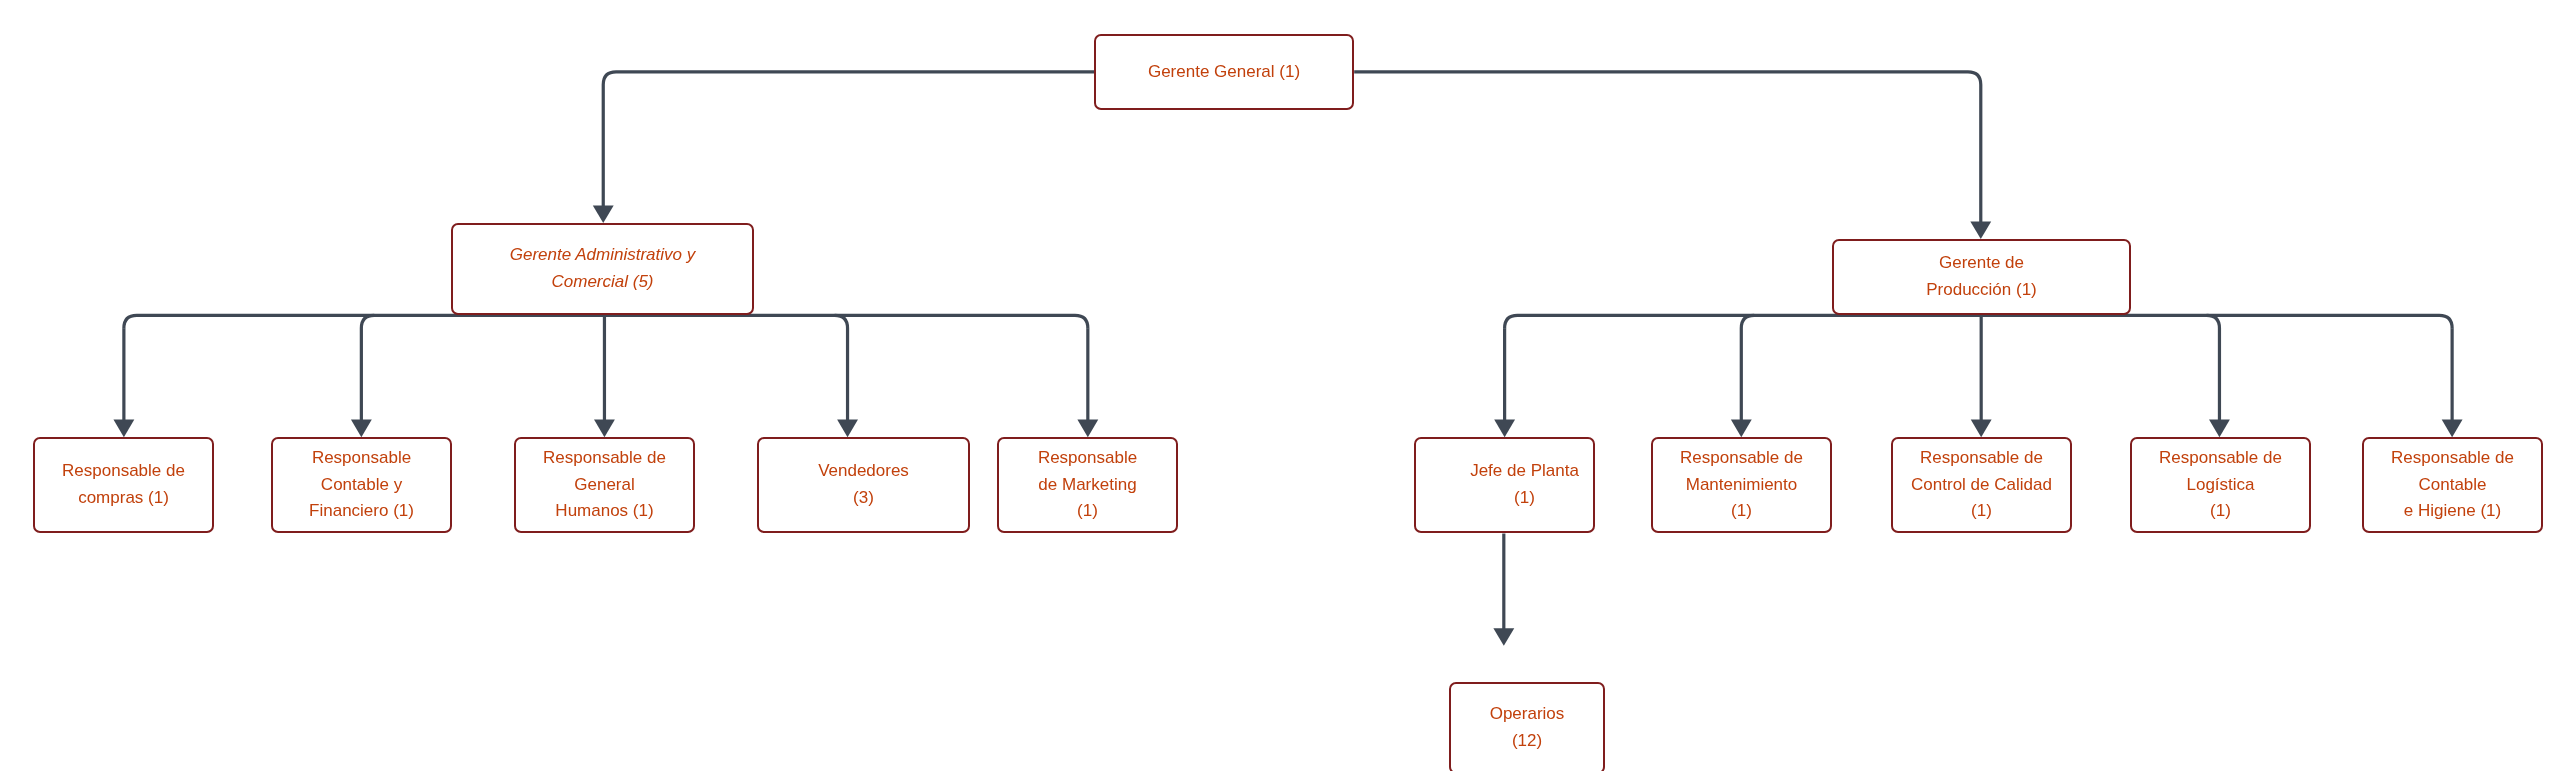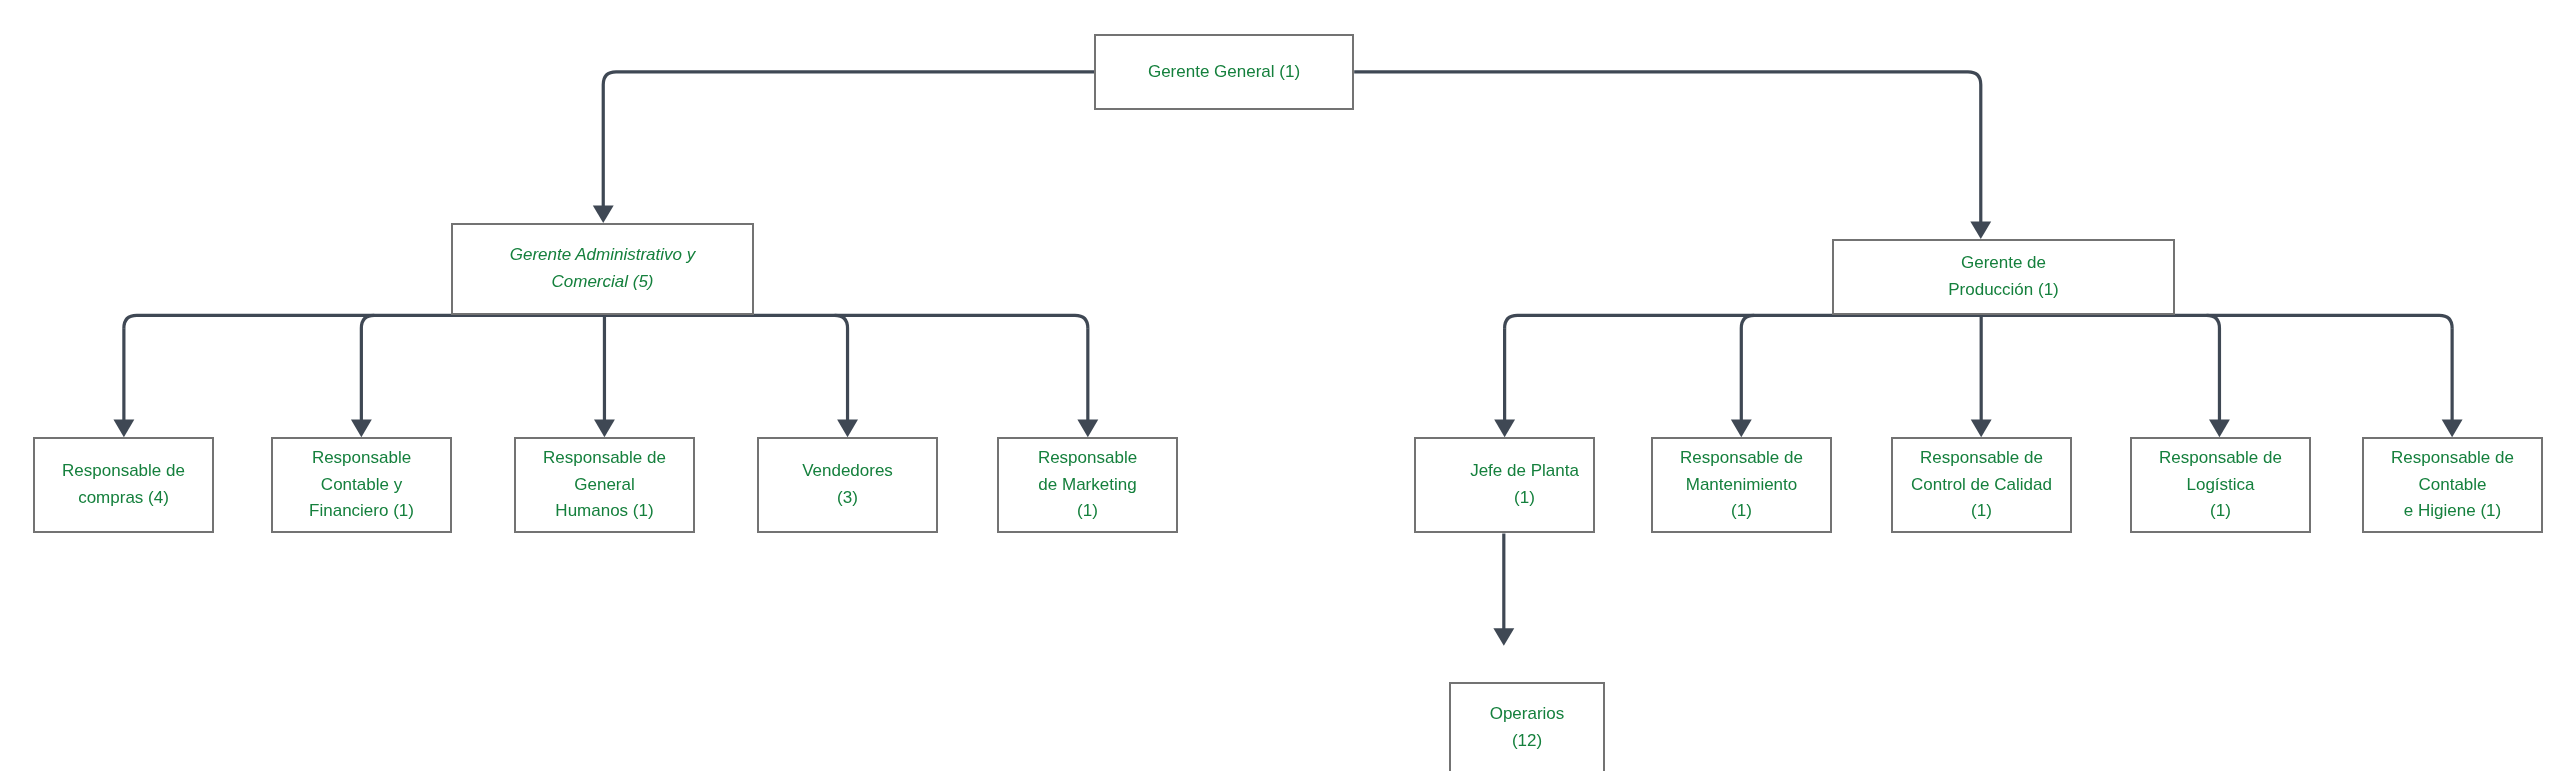--- a/index.html
+++ b/index.html
@@ -19,30 +19,30 @@
     position: absolute;
     left: 0;
     top: 0;
     width: 2576px;
     height: 771px;
   }
   .node {
     position: absolute;
     box-sizing: border-box;
     background: #ffffff;
-    border: 2px solid #737373;
-    border-radius: 0;
+    border: 2px solid #7f1d1d;
+    border-radius: 7px;
     display: flex;
     flex-direction: column;
     align-items: center;
     justify-content: center;
     text-align: center;
     font-size: 17px;
     line-height: 1.58;
-    color: #15803d;
+    color: #c2410c;
     z-index: 2;
   }
   .node-line {
     white-space: nowrap;
   }
 </style>
 </head>
 <body>
 
 <div id="org-chart">
@@ -77,39 +77,39 @@
       <polygon points="1860.5,783 1886.5,783 1873.5,805" fill="#3f4854"></polygon>
     </svg>
   <div id="nodes-layer">
       <div class="node" style="left: 1094px; top: 34px; width: 260px; height: 76px;">
         <div class="node-line">Gerente General (1)</div>
       </div>
       <div class="node" style="left: 451px; top: 223px; width: 303px; height: 92px; font-style: italic;">
         <div class="node-line">Gerente Administrativo y</div>
         <div class="node-line">Comercial (5)</div>
       </div>
-      <div class="node" style="left: 1832px; top: 239px; width: 343px; height: 76px;">
+      <div class="node" style="left: 1832px; top: 239px; width: 299px; height: 76px;">
         <div class="node-line">Gerente de</div>
         <div class="node-line">Producción (1)</div>
       </div>
       <div class="node" style="left: 33px; top: 437px; width: 181px; height: 96px;">
         <div class="node-line">Responsable de</div>
-        <div class="node-line">compras (4)</div>
+        <div class="node-line">compras (1)</div>
       </div>
       <div class="node" style="left: 271px; top: 437px; width: 181px; height: 96px;">
         <div class="node-line">Responsable</div>
         <div class="node-line">Contable y</div>
         <div class="node-line">Financiero (1)</div>
       </div>
       <div class="node" style="left: 514px; top: 437px; width: 181px; height: 96px;">
         <div class="node-line">Responsable de</div>
         <div class="node-line">General</div>
         <div class="node-line">Humanos (1)</div>
       </div>
-      <div class="node" style="left: 757px; top: 437px; width: 181px; height: 96px;">
+      <div class="node" style="left: 757px; top: 437px; width: 213px; height: 96px;">
         <div class="node-line">Vendedores</div>
         <div class="node-line">(3)</div>
       </div>
       <div class="node" style="left: 997px; top: 437px; width: 181px; height: 96px;">
         <div class="node-line">Responsable</div>
         <div class="node-line">de Marketing</div>
         <div class="node-line">(1)</div>
       </div>
       <div class="node" style="left: 1414px; top: 437px; width: 181px; height: 96px; padding-left: 40px;">
         <div class="node-line">Jefe de Planta</div>

